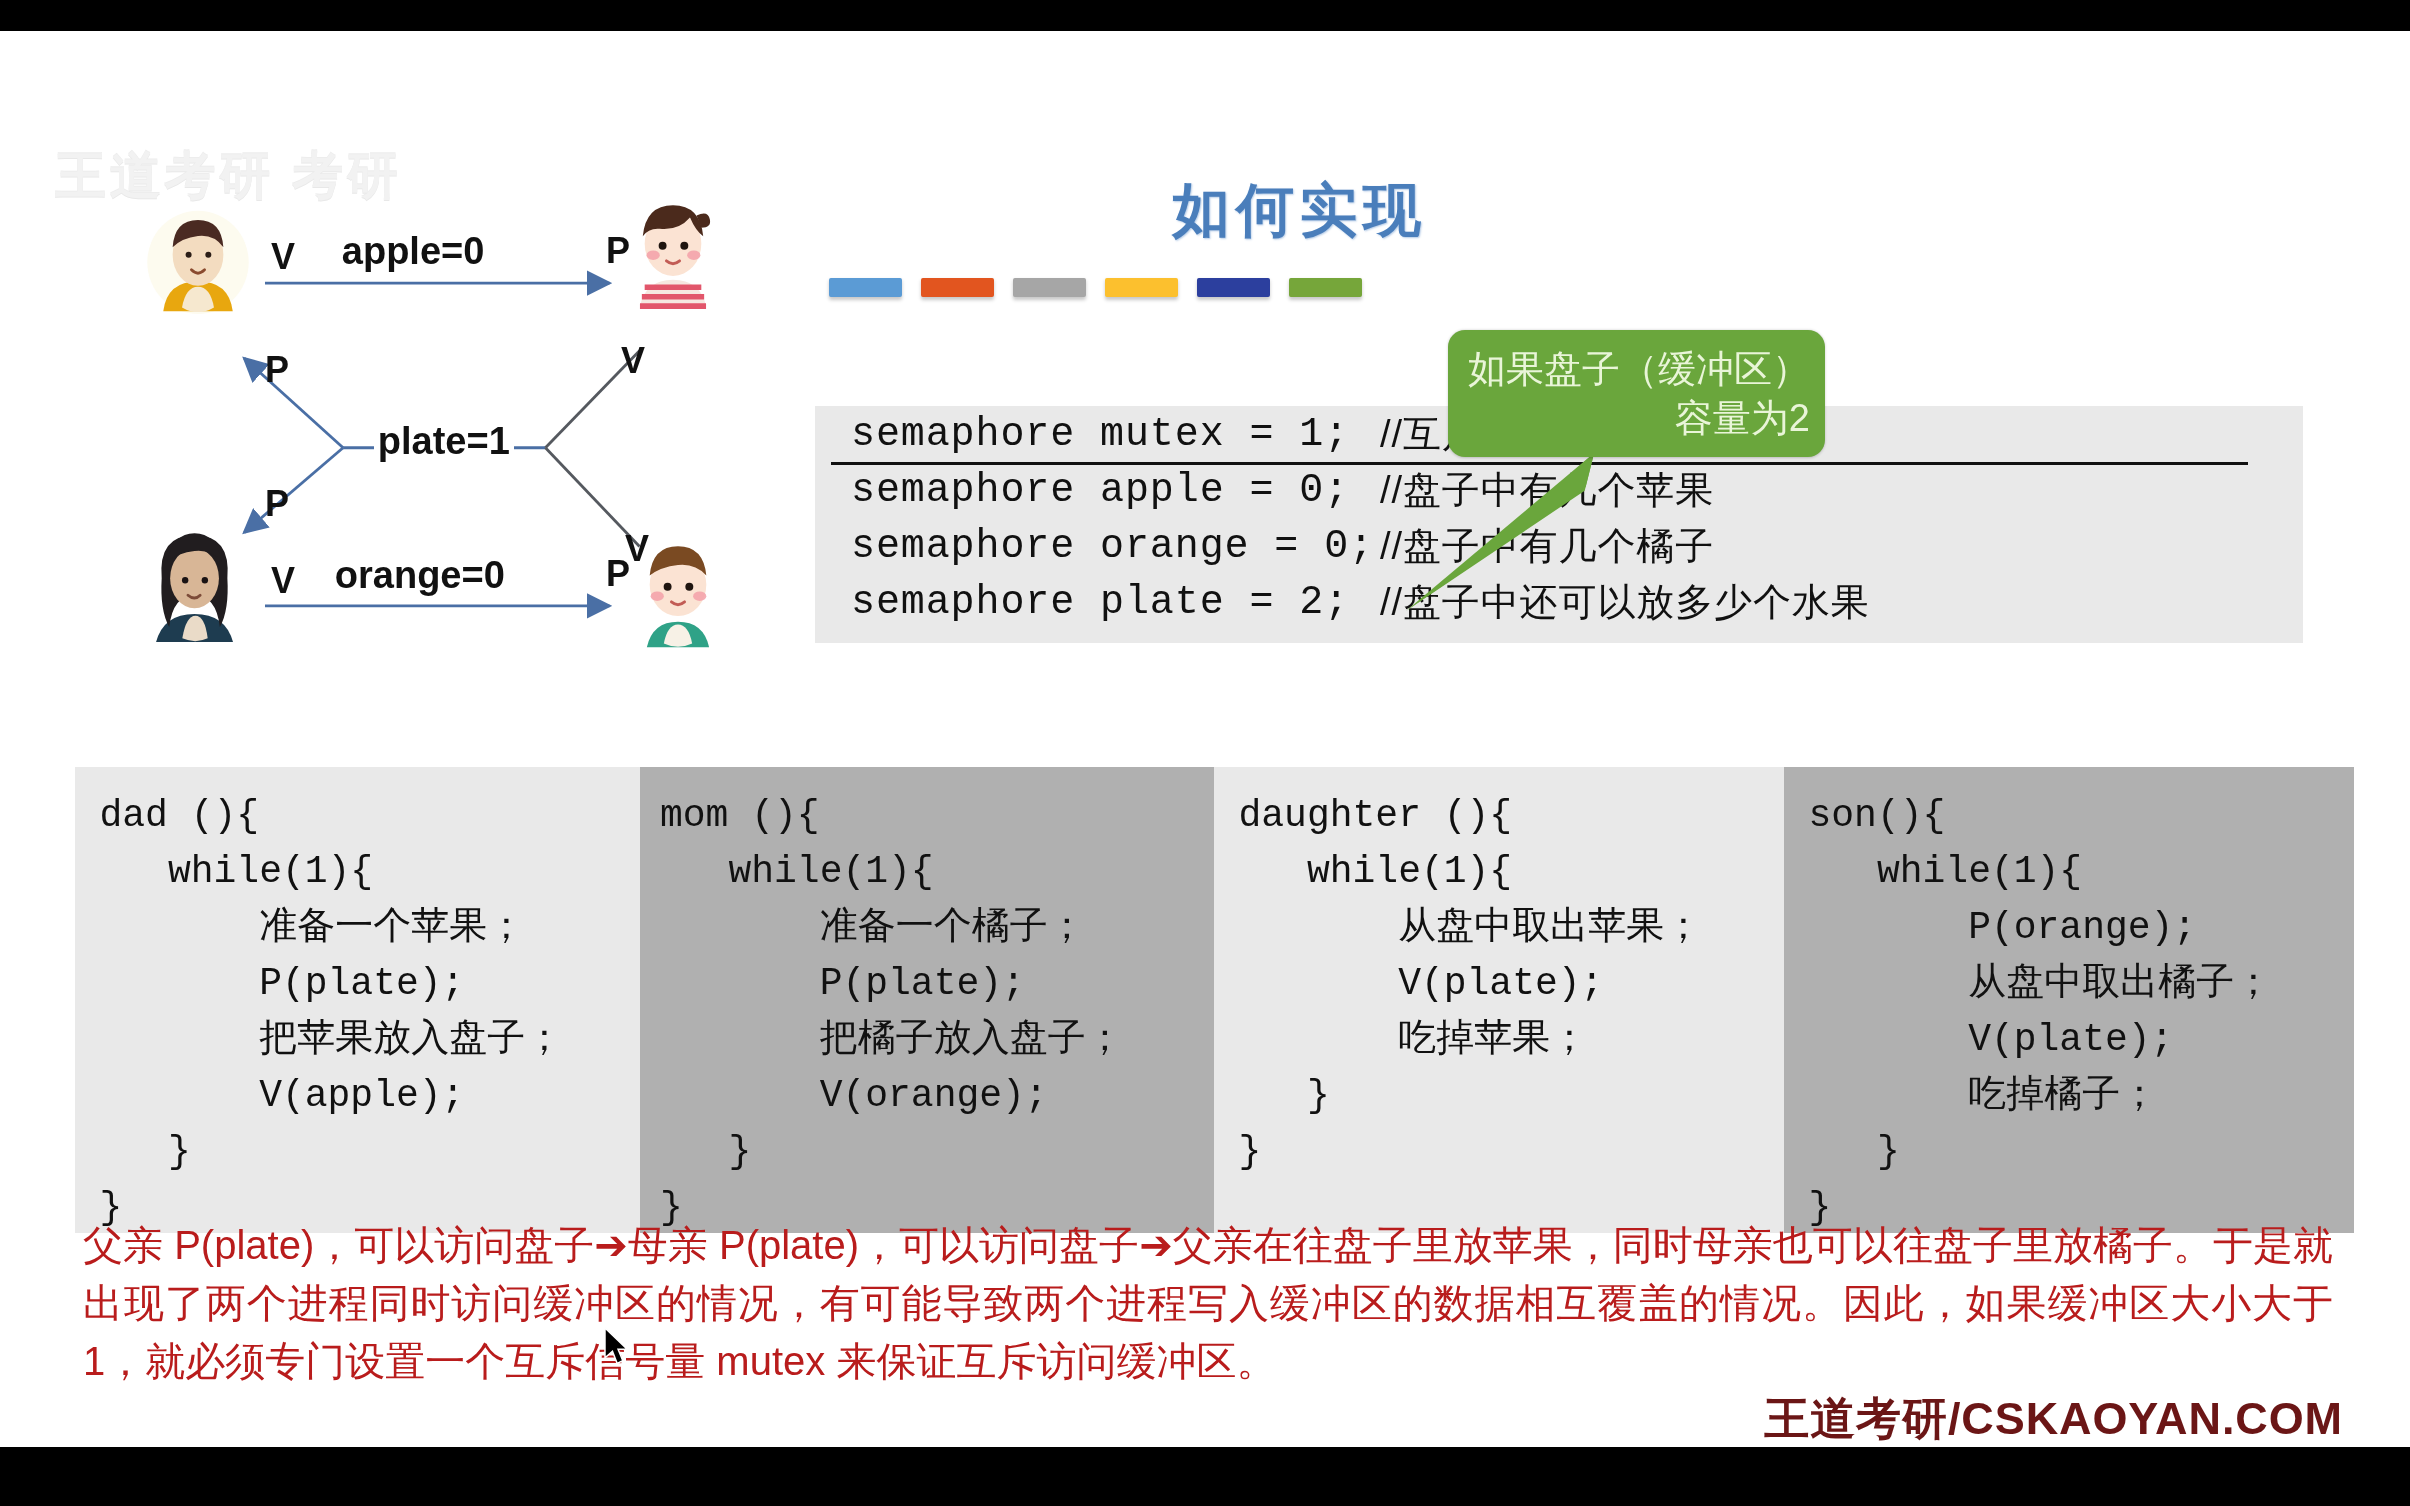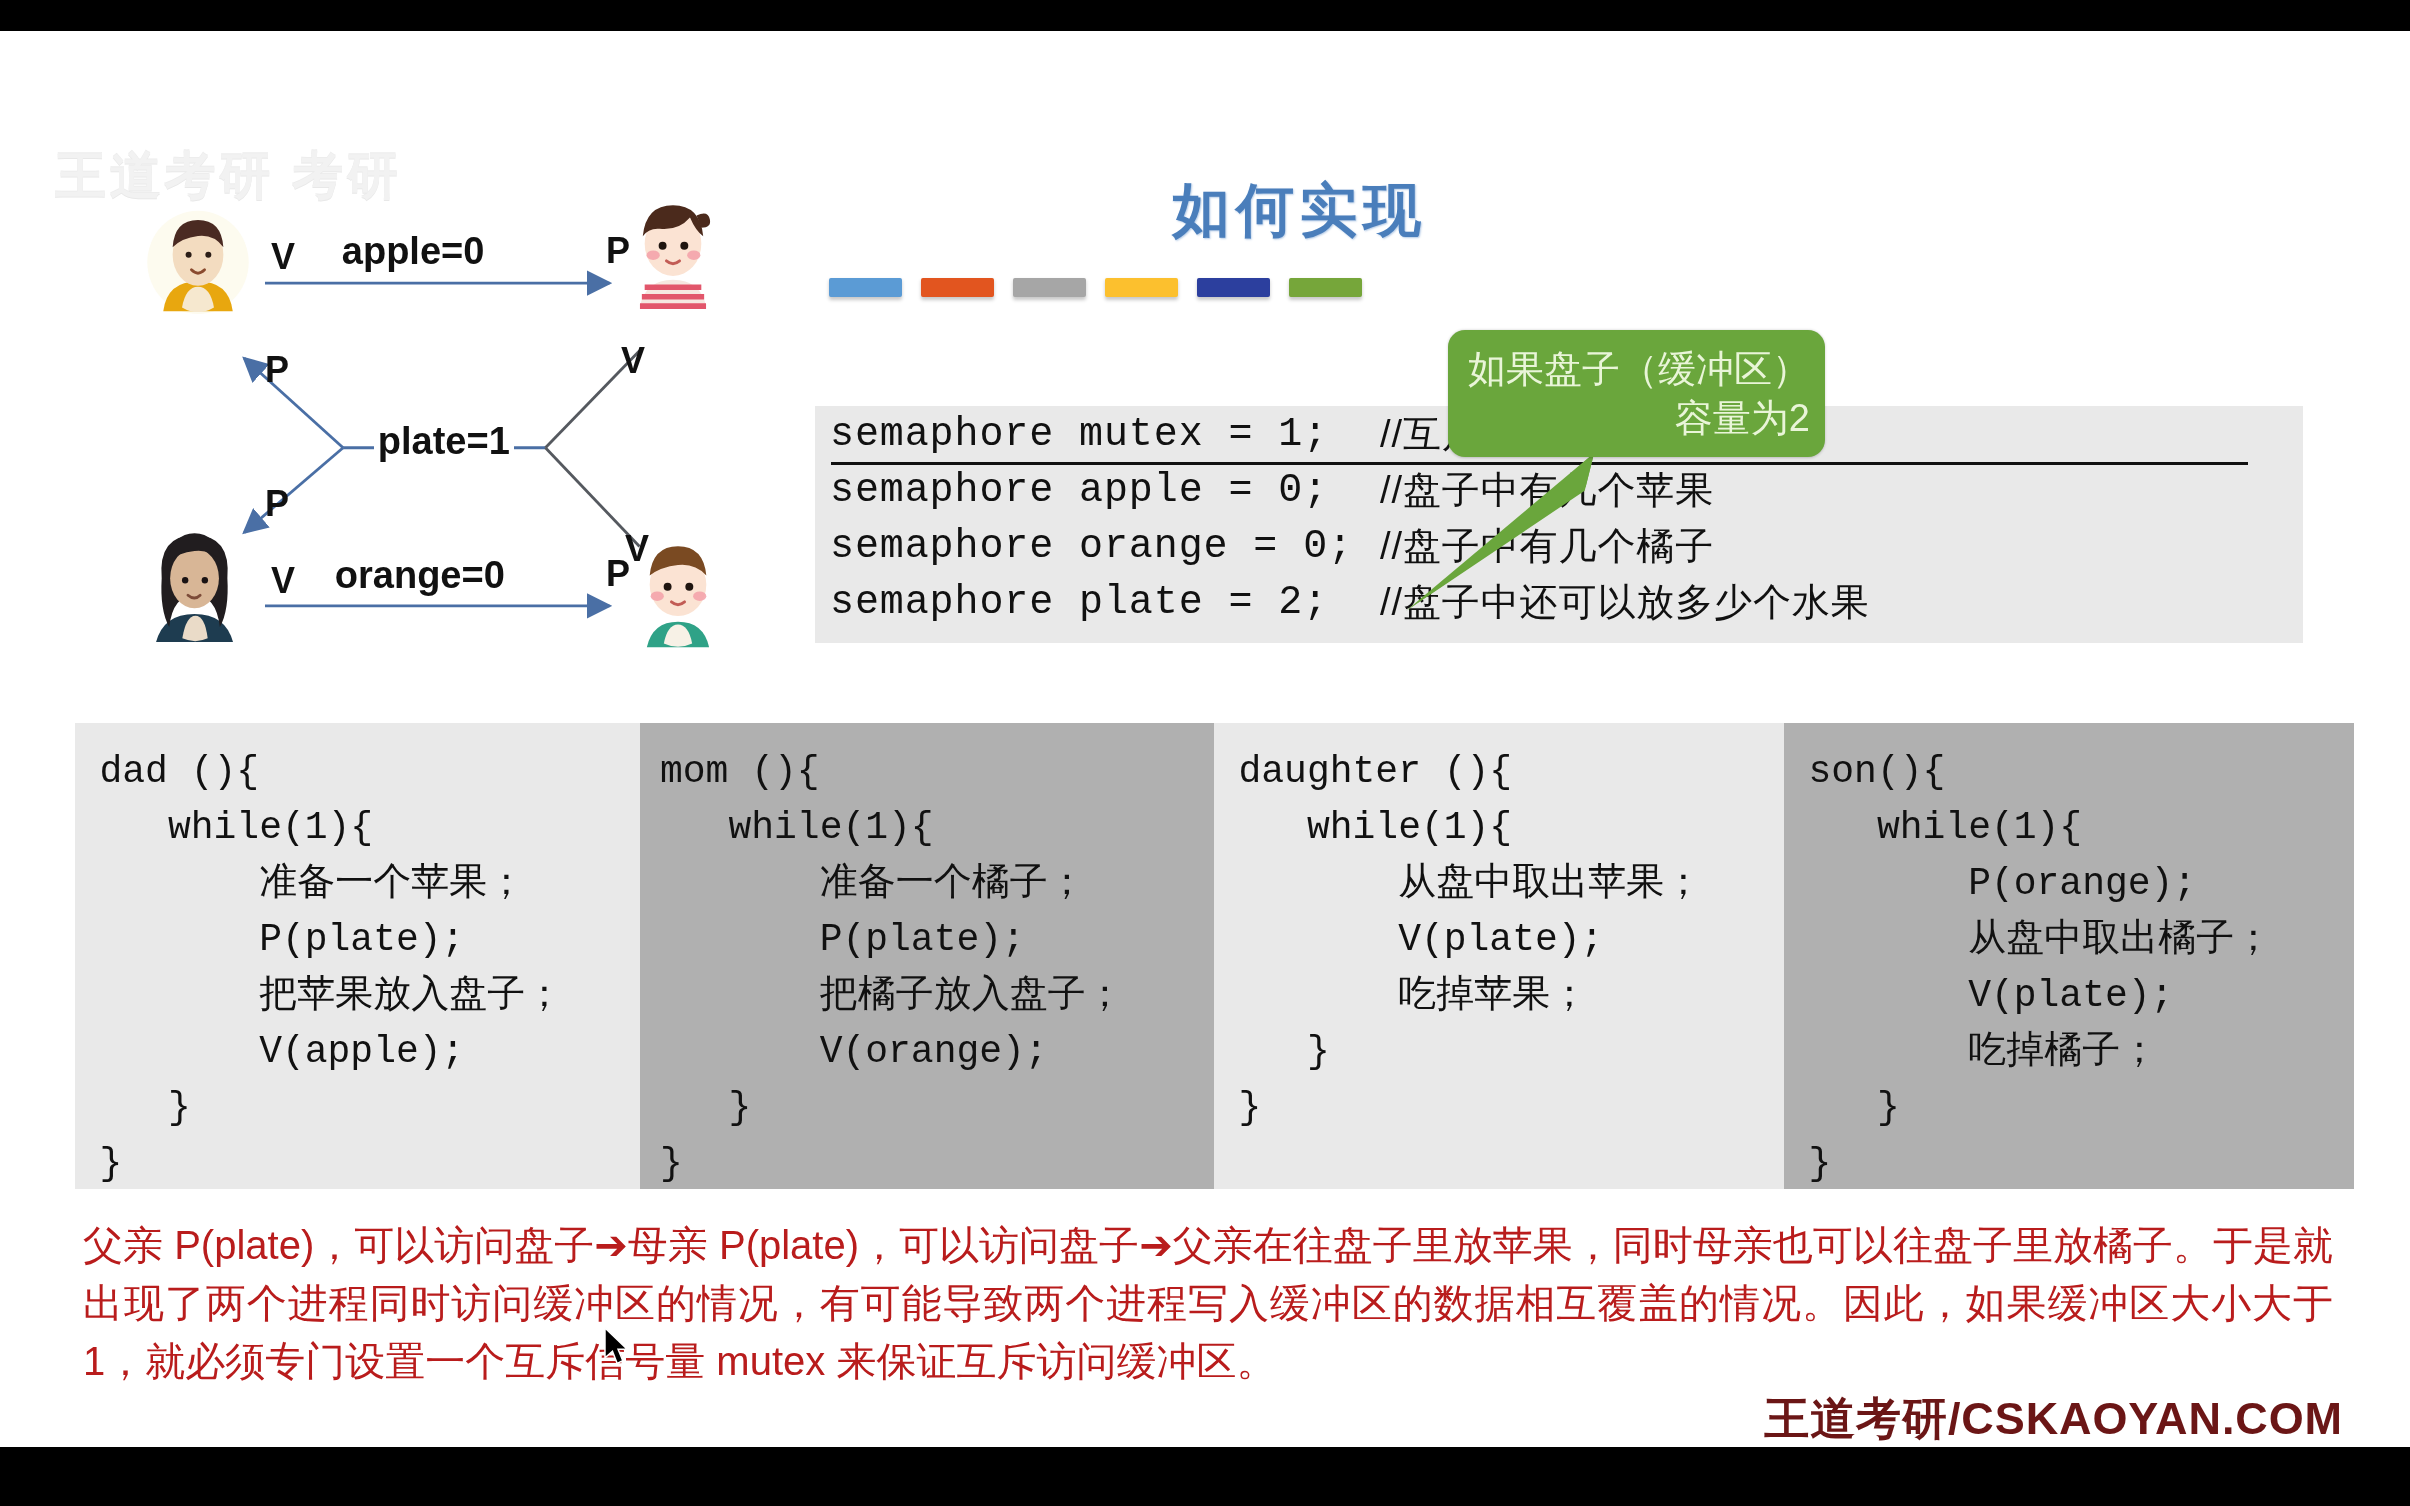--- a/index.html
+++ b/index.html
@@ -44,21 +44,21 @@
   .mid-label{position:absolute;font-size:38px;font-weight:600;color:#111;white-space:nowrap;background:#fff;padding:0 3.8px;}
 
   
   #declbox{
     position:absolute;left:815px;top:375px;width:1488px;height:237px;
     background:#e9e9e9;
   }
   .decl-row{position:relative;height:56px;display:flex;align-items:center;}
   .decl-code{
     font-family:"Liberation Mono","DejaVu Sans Mono",monospace;
-    font-size:40px;color:#111;white-space:pre;padding-left:15px;letter-spacing:0.9px;
+    font-size:40px;color:#111;white-space:pre;padding-left:36px;letter-spacing:0.9px;
   }
   .decl-comment{
     position:absolute;left:565px;
     font-size:38px;color:#111;white-space:pre;letter-spacing:0.9px;
   }
   #strikeline{
     position:absolute;left:831px;top:431px;width:1417px;height:2.8px;background:#111;z-index:6;
   }
 
   
@@ -71,21 +71,21 @@
   #callout-text{
     color:#e9f5d8;font-size:38px;line-height:1.28;text-align:right;
     font-weight:500;padding:0 15px;
   }
   #callout-tail{
     position:absolute;left:1401px;top:422px;width:198px;height:160px;z-index:7;
   }
 
   
   #procs{position:absolute;left:75px;top:692px;width:2279px;height:466px;display:flex;}
-  .proc{height:466px;padding:21px 24.5px 0 24.5px;box-sizing:border-box;}
+  .proc{height:466px;padding:21px 24.5px 0 24.5px;box-sizing:border-box;margin-top:44px;}
   .proc-line{
     font-family:"Liberation Mono","DejaVu Sans Mono",monospace;
     font-size:38px;line-height:56px;color:#111;white-space:pre;letter-spacing:0px;
   }
 
   
   #para{
     position:absolute;left:83px;top:1185px;width:2250px;
     font-size:40px;line-height:1.45;color:#b91c1c;text-align:justify;
   }

